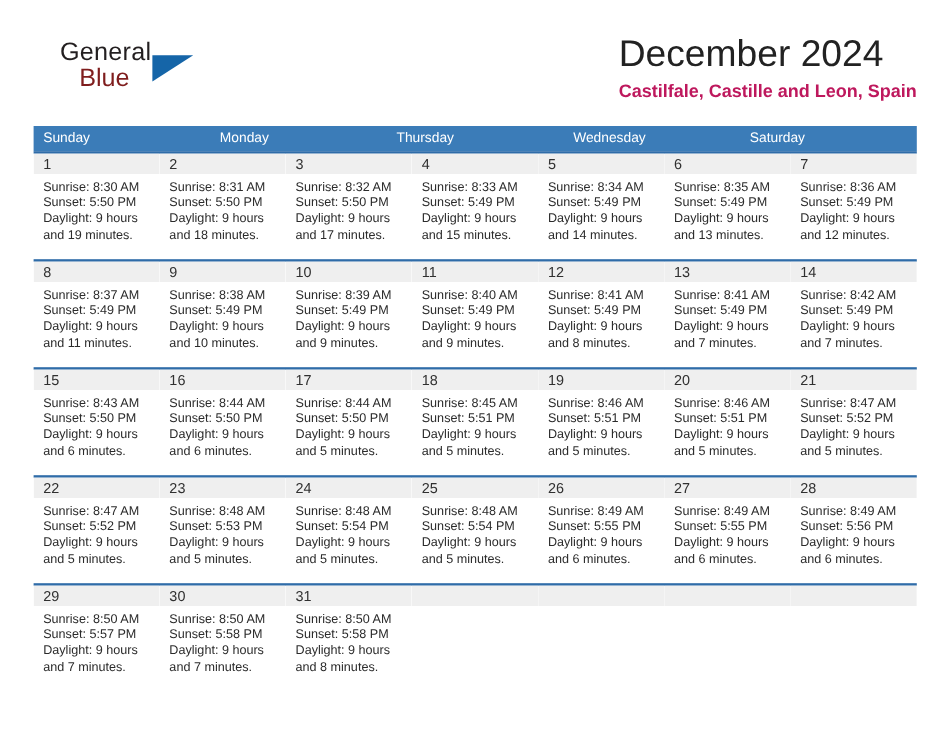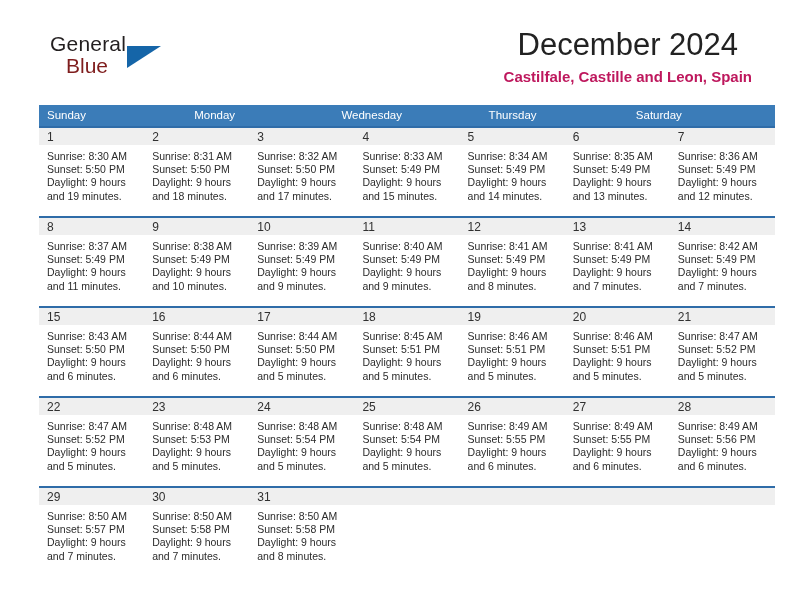--- a/index.html
+++ b/index.html
@@ -59,23 +59,23 @@
     left: 93px;
     top: 14px;
     width: 0;
     height: 0;
     border-left: 34px solid #1565a8;
     border-bottom: 22px solid transparent;
   }
 
   .title-block {
     position: absolute;
-    right: 12px;
+    right: 0;
     top: 0;
-    text-align: center;
+    text-align: left;
   }
   .cal-title {
     font-size: 31px;
     font-weight: normal;
     color: #222222;
     line-height: 38px;
     white-space: nowrap;
   }
   .cal-subtitle {
     font-size: 15px;
@@ -85,21 +85,20 @@
     margin-top: 2px;
     white-space: nowrap;
   }
 
   
   .calendar {
     position: absolute;
     left: 28px;
     top: 105px;
     width: 736px;
-    margin-left: 11px;
   }
   .dow-row {
     display: flex;
     background: #3b7cb8;
     height: 21px;
     align-items: center;
   }
   .dow {
     flex: 1 1 0;
     font-size: 11.5px;
@@ -163,22 +162,22 @@
       <div class="cal-subtitle">Castilfale, Castille and Leon, Spain</div>
     </div>
 
   </div>
 
   <div class="calendar">
 
     <div class="dow-row">
       <div class="dow">Sunday</div>
       <div class="dow">Monday</div>
+      <div class="dow">Thursday</div>
       <div class="dow">Wednesday</div>
-      <div class="dow">Thursday</div>
       <div class="dow">Saturday</div>
     </div>
 
     <div class="week">
       <div class="day">
         <div class="day-num-band">1</div>
         <div class="day-lines">
           <div class="day-line">Sunrise: 8:30 AM</div>
           <div class="day-line">Sunset: 5:50 PM</div>
           <div class="day-line">Daylight: 9 hours</div>

